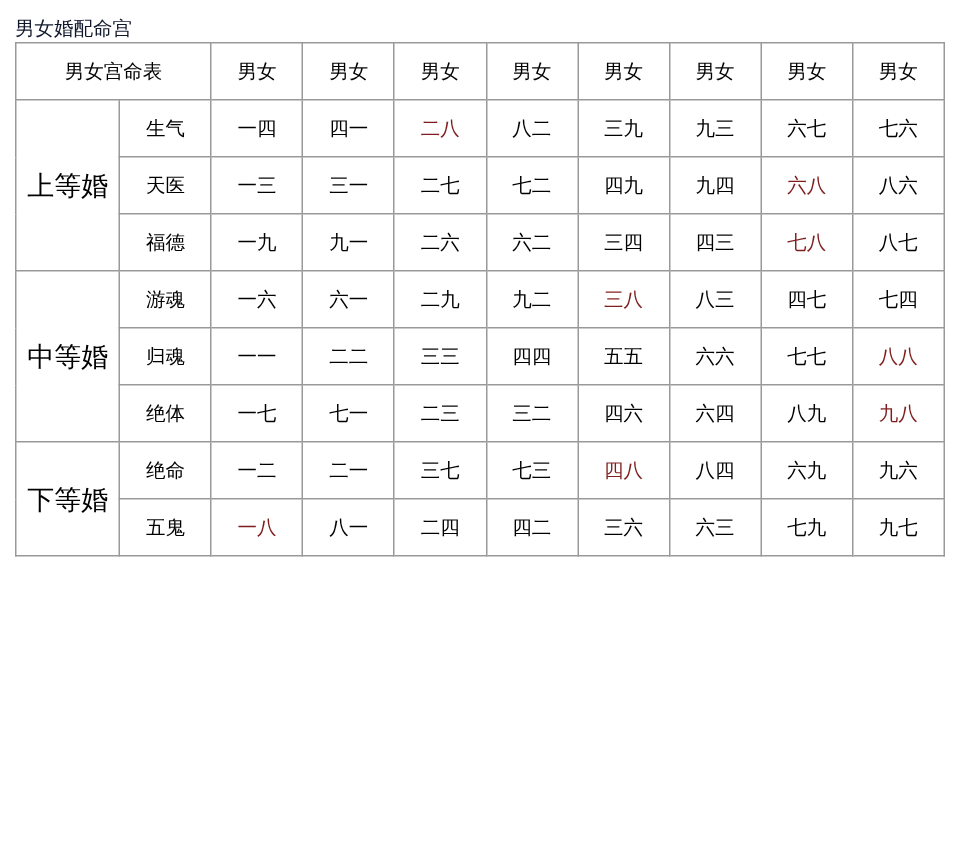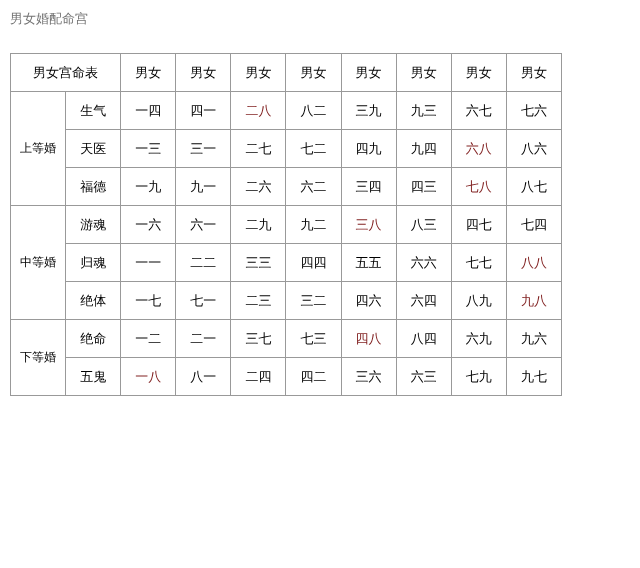--- a/index.html
+++ b/index.html
@@ -5,43 +5,43 @@
     * { margin: 0; padding: 0; box-sizing: border-box; }
     body {
       font-family: "SimSun", "宋体", serif;
       font-size: 13px;
       background: #fff;
       padding: 10px;
       width: 640px;
     }
     .page-title {
       font-size: 13px;
-      margin-bottom: 25px;
-      color: #737373;
+      margin-bottom: 0;
+      color: #0f172a;
     }
     table {
       border-collapse: collapse;
-      width: 552px;
+      width: 620px;
     }
     td, th {
       border: 1px solid #999;
       text-align: center;
       vertical-align: middle;
       padding: 4px 2px;
       min-width: 52px;
       height: 38px;
       color: #000;
     }
     .red { color: #7f1d1d; }
     .header-row td {
       background: #fff;
       font-weight: normal;
     }
     .group-label {
-      font-size: 12px;
+      font-size: 18px;
     }
   </style>
 </head>
 <body>
 
 <div class="page-title">男女婚配命宫</div>
 
 <table>
   <thead>
     <tr class="header-row">

